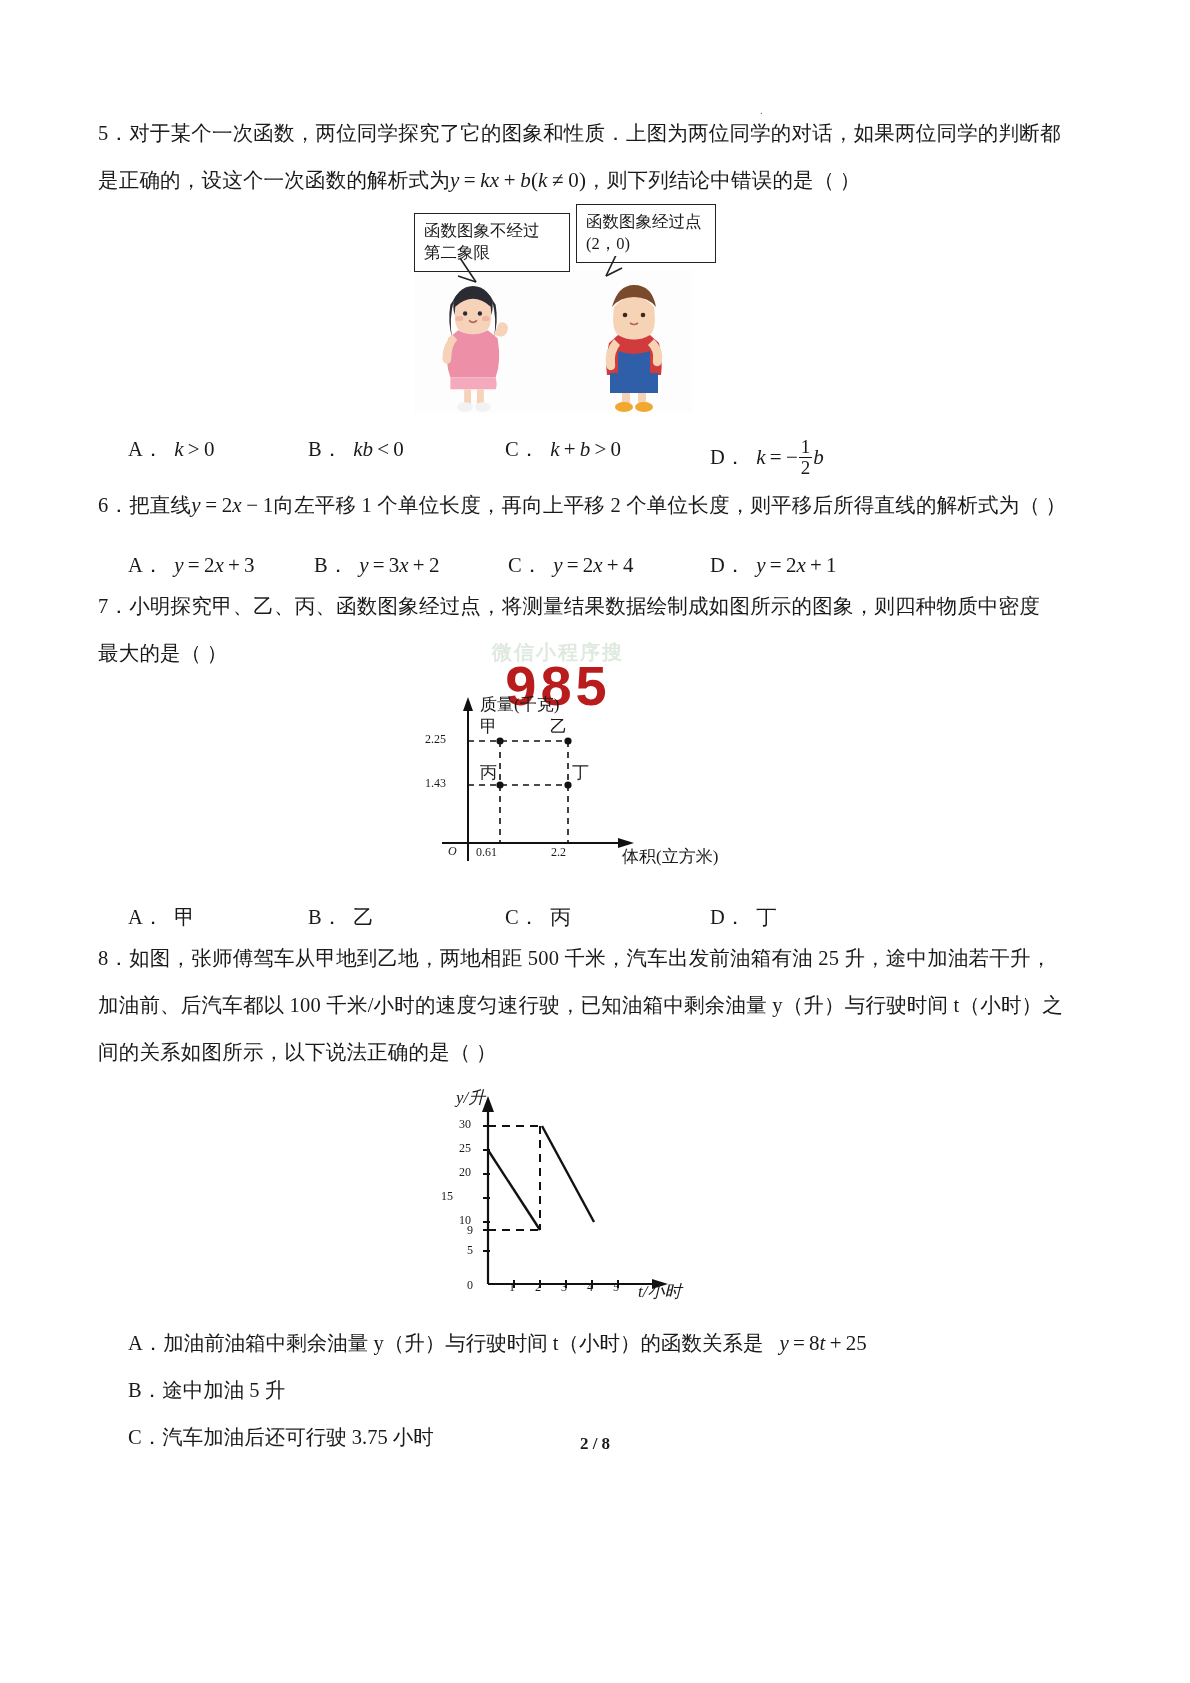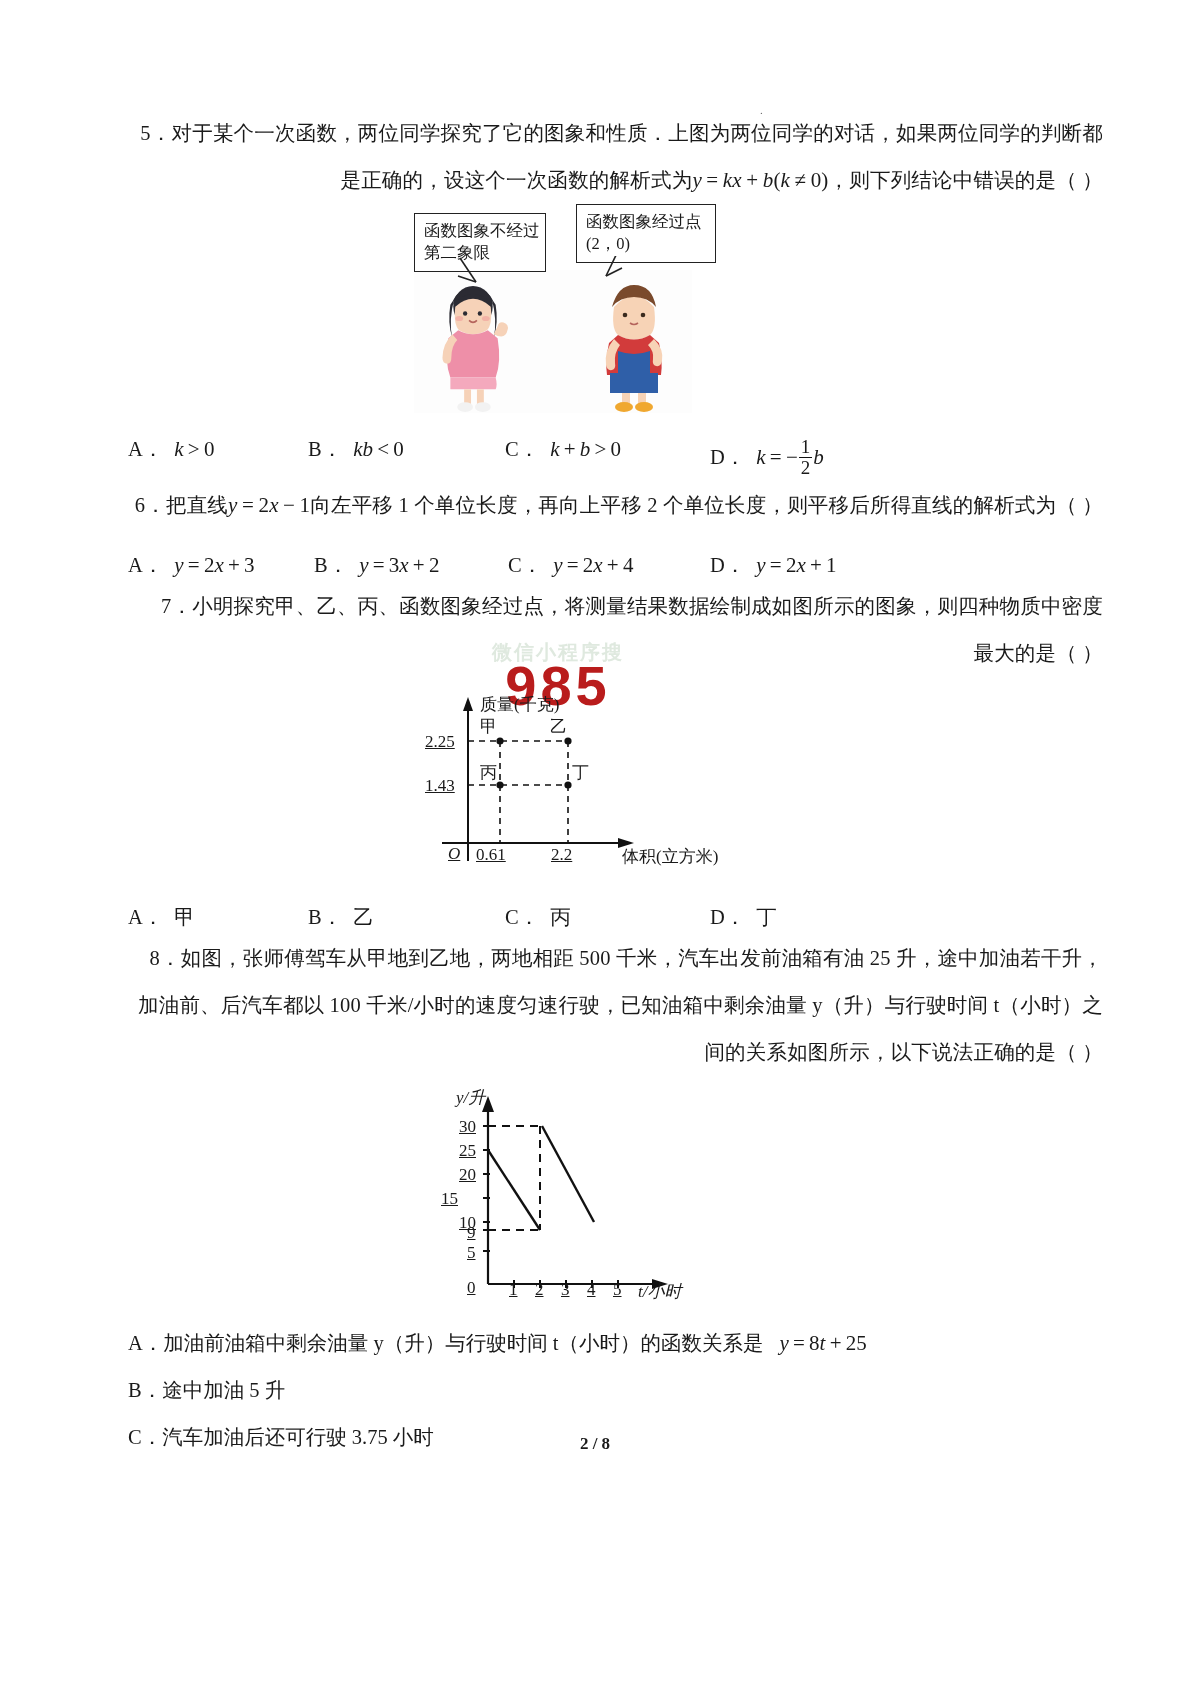--- a/index.html
+++ b/index.html
@@ -20,21 +20,20 @@
     position:absolute;
     left:98px;
     top:110px;
     width:1005px;
   }
   .qline{
     font-size:20.5px;
     line-height:47px;
     letter-spacing:0.2px;
     white-space:nowrap;
-    text-align:right;
   }
   .mi{font-style:italic;font-family:"Liberation Serif", serif;}
   .mn{font-style:normal;font-family:"Liberation Serif", serif;}
   .math{font-size:21px;white-space:nowrap;margin-top:18px;}
 
   
   .options{
     display:flex;
     font-size:20.5px;
     margin-top:6px;
@@ -66,21 +65,21 @@
   .bubble{
     position:absolute;
     border:1.6px solid #222;
     background:#fff;
     font-size:16.5px;
     line-height:22px;
     padding:6px 8px 7px 9px;
     box-sizing:border-box;
   }
   .bubble .l{display:block;white-space:nowrap;}
-  #bubble-left{left:316px;top:5px;width:132px;}
+  #bubble-left{left:316px;top:5px;width:156px;}
   #bubble-right{left:478px;top:-4px;width:140px;}
 
   .kid{position:absolute;bottom:0;}
   #kid-girl{left:330px;width:90px;height:130px;}
   #kid-boy{left:490px;width:92px;height:132px;}
 
   .photo-bg{
     position:absolute;
     left:316px;top:62px;
     width:278px;height:143px;
@@ -98,23 +97,22 @@
     height:230px;
     margin-top:14px;
   }
   .axlabel{
     position:absolute;
     font-size:17px;
     white-space:nowrap;
   }
   .ticknum{
     position:absolute;
-    font-size:17px;
+    font-size:12px;
     font-family:"Liberation Serif", serif;
-    text-decoration:underline;
   }
   .ptlabel{
     position:absolute;
     font-size:17px;
   }
   svg{display:block;}
 
   
   .watermark{
     position:absolute;

